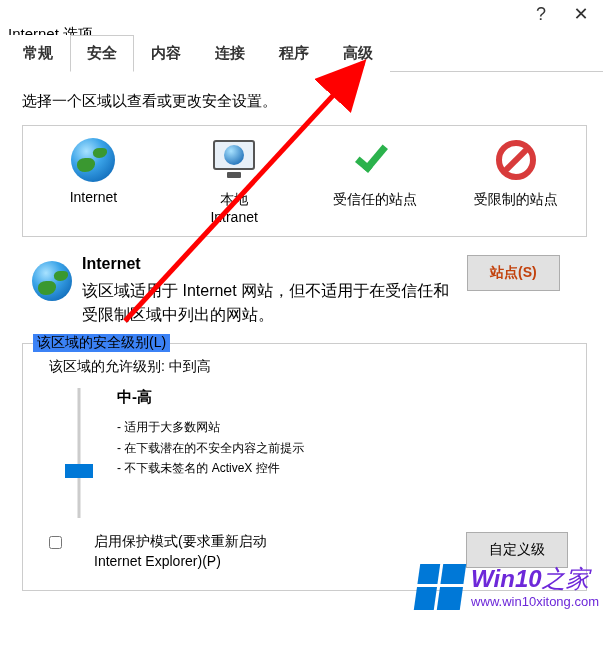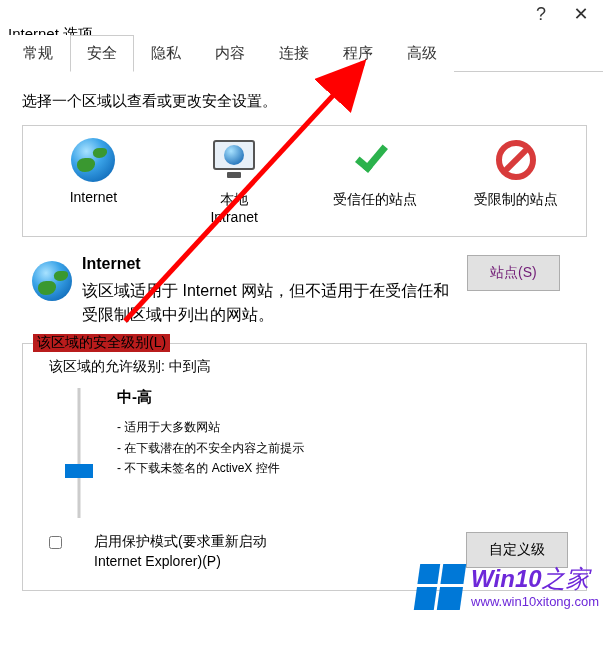--- a/index.html
+++ b/index.html
@@ -25,20 +25,21 @@
   width: 40px;
   text-align: center;
   font-size: 18px;
   cursor: pointer;
   color: #333;
 }
 .tabs {
   display: flex;
   border-bottom: 1px solid #ccc;
   margin: 6px 6px 0 6px;
+  font-weight: bold;
 }
 .tab {
   padding: 8px 16px;
   border: 1px solid transparent;
   cursor: pointer;
   font-size: 15px;
   color: #333;
   background: #fff;
   position: relative;
   top: 1px;
@@ -140,31 +141,31 @@
 .zone-detail .btn-col { width: 120px; }
 .win-btn {
   display: inline-block;
   padding: 8px 22px;
   background: #e1e1e1;
   border: 1px solid #adadad;
   font-size: 14px;
   cursor: pointer;
   text-align: center;
 }
-.win-btn.disabled { color: #701a75; cursor: default; }
+.win-btn.disabled { color: #c2410c; cursor: default; font-weight: bold; }
 .fieldset {
   border: 1px solid #ccc;
   padding: 14px 18px 18px 18px;
   position: relative;
   margin-top: 14px;
 }
 .fieldset-legend {
   position: absolute;
   top: -10px; left: 10px;
-  background: #b91c1c;
+  background: #3b82f6;
   padding: 0 4px;
   font-size: 14px;
 }
 .allowed-level { font-size: 14px; margin-left: 8px; margin-bottom: 12px; }
 .level-row { display: flex; margin-left: 8px; }
 .slider { width: 40px; height: 130px; position: relative; margin-left: 10px; }
 .slider .track {
   position: absolute;
   left: 50%; transform: translateX(-50%);
   width: 3px; height: 100%;
@@ -224,21 +225,20 @@
 
 <div class="titlebar">
   <span class="title">Internet 选项</span>
   <span class="help-btn">?</span>
   <span class="close-btn">✕</span>
 </div>
 
 <div class="tabs" id="tabstrip">
     <div class="tab">常规</div>
     <div class="tab active">安全</div>
-    <div class="tab">隐私</div>
     <div class="tab">内容</div>
     <div class="tab">连接</div>
     <div class="tab">程序</div>
     <div class="tab">高级</div>
   </div>
 
 <div class="content">
   <div class="section-label">选择一个区域以查看或更改安全设置。</div>
 
   <div class="zones-box">

